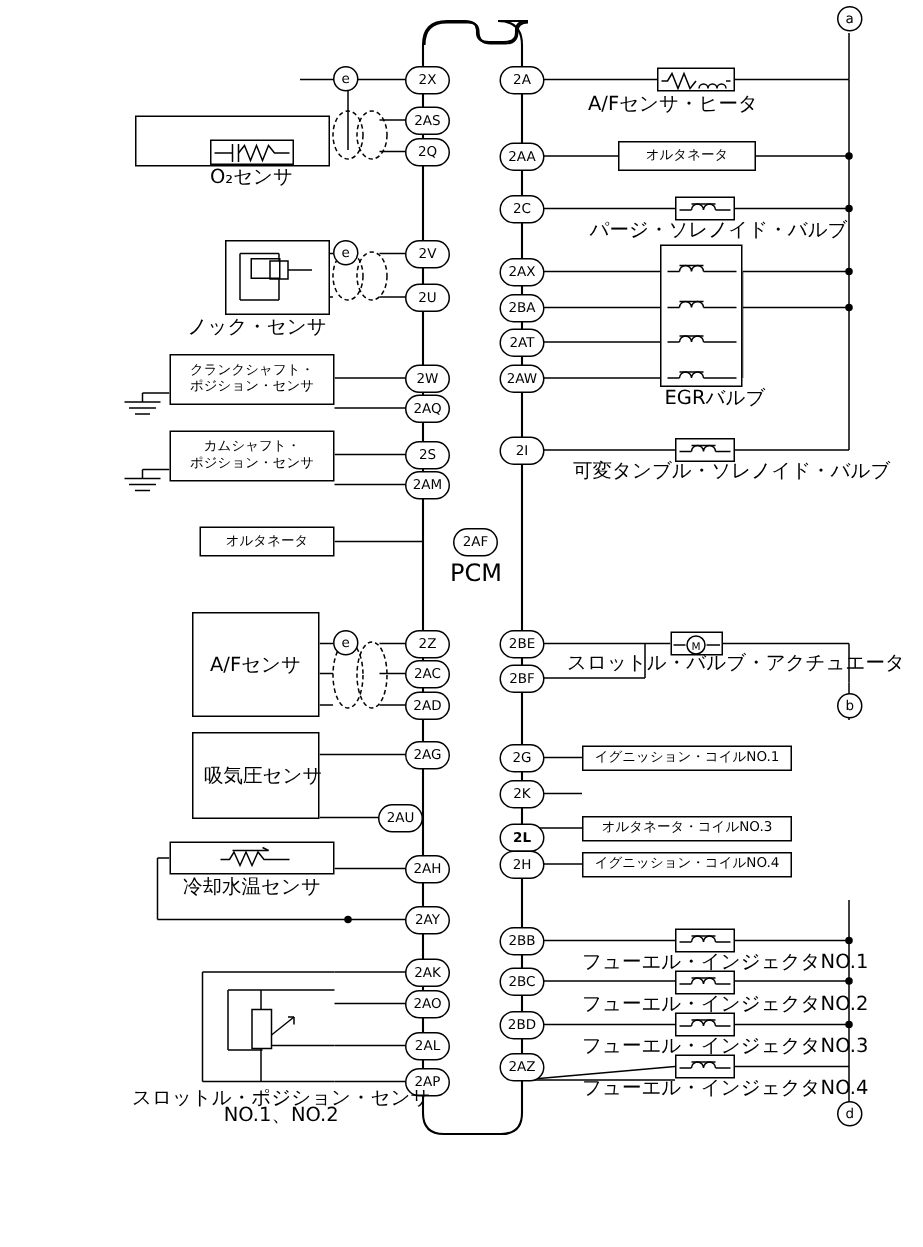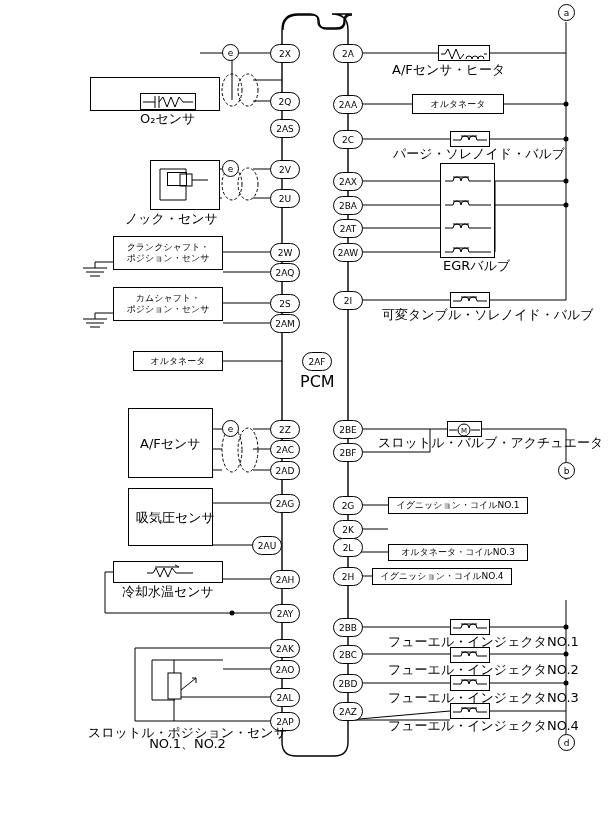--- a/index.html
+++ b/index.html
@@ -171,21 +171,21 @@
   <div class="circ" style="left:558px;top:462px;">b</div>
   <div class="circ" style="left:558px;top:734px;">d</div>
 
   <div class="circ" style="left:222px;top:44px;">e</div>
   <div class="circ" style="left:222px;top:160px;">e</div>
   <div class="circ" style="left:222px;top:420px;">e</div>
 
   <div class="pcm" style="left:300px;top:372px;">PCM</div>
 
   <div class="pin" style="left:270px;top:44px;">2X</div>
-  <div class="pin" style="left:270px;top:71px;margin-top:48px;">2AS</div>
+  <div class="pin" style="left:270px;top:71px;">2AS</div>
   <div class="pin" style="left:270px;top:92px;">2Q</div>
   <div class="pin" style="left:270px;top:160px;">2V</div>
   <div class="pin" style="left:270px;top:189px;">2U</div>
   <div class="pin" style="left:270px;top:243px;">2W</div>
   <div class="pin" style="left:270px;top:263px;">2AQ</div>
   <div class="pin" style="left:270px;top:294px;">2S</div>
   <div class="pin" style="left:270px;top:314px;">2AM</div>
   <div class="pin" style="left:270px;top:352px;margin-left:32px;">2AF</div>
   <div class="pin" style="left:270px;top:420px;">2Z</div>
   <div class="pin" style="left:270px;top:440px;">2AC</div>
@@ -204,21 +204,21 @@
   <div class="pin" style="left:333px;top:130px;">2C</div>
   <div class="pin" style="left:333px;top:172px;">2AX</div>
   <div class="pin" style="left:333px;top:196px;">2BA</div>
   <div class="pin" style="left:333px;top:219px;">2AT</div>
   <div class="pin" style="left:333px;top:243px;">2AW</div>
   <div class="pin" style="left:333px;top:291px;">2I</div>
   <div class="pin" style="left:333px;top:420px;">2BE</div>
   <div class="pin" style="left:333px;top:443px;">2BF</div>
   <div class="pin" style="left:333px;top:496px;">2G</div>
   <div class="pin" style="left:333px;top:520px;">2K</div>
-  <div class="pin" style="left:333px;top:538px;">2L</div>
+  <div class="pin" style="left:333px;top:549px;font-weight:bold;">2L</div>
   <div class="pin" style="left:333px;top:567px;">2H</div>
   <div class="pin" style="left:333px;top:618px;">2BB</div>
   <div class="pin" style="left:333px;top:645px;">2BC</div>
   <div class="pin" style="left:333px;top:674px;">2BD</div>
   <div class="pin" style="left:333px;top:702px;">2AZ</div>
 
   <div class="comp" style="left:90px;top:77px;width:130px;height:34px;"></div>
   <div class="comp" style="left:140px;top:93px;width:56px;height:17px;">
     <svg width="54" height="15" style="display:block;">
       <line x1="2" y1="8" x2="14" y2="8" stroke="#000"></line>
@@ -344,21 +344,21 @@
     </svg>
   </div>
   <div class="lbl" style="left:378px;top:437px;">スロットル・バルブ・アクチュエータ</div>
 
   <div class="box" style="left:388px;top:497px;width:140px;height:17px;">
     <span>イグニッション・コイルNO.1</span>
   </div>
   <div class="box" style="left:388px;top:544px;width:140px;height:17px;">
     <span>オルタネータ・コイルNO.3</span>
   </div>
-  <div class="box" style="left:372px;top:568px;width:140px;height:17px;">
+  <div class="box" style="left:388px;top:568px;width:140px;height:17px;">
     <span>イグニッション・コイルNO.4</span>
   </div>
 
   <div class="comp" style="left:450px;top:619px;width:40px;height:16px;">
     <svg width="38" height="14">
         <line x1="2" y1="7" x2="10" y2="7" stroke="#000"></line>
         <path d="M10 7 a4 4 0 0 1 8 0 M18 7 a4 4 0 0 1 8 0" fill="none" stroke="#000"></path>
         <line x1="26" y1="7" x2="36" y2="7" stroke="#000"></line>
         <line x1="10" y1="3" x2="26" y2="3" stroke="#000"></line>
       </svg>

